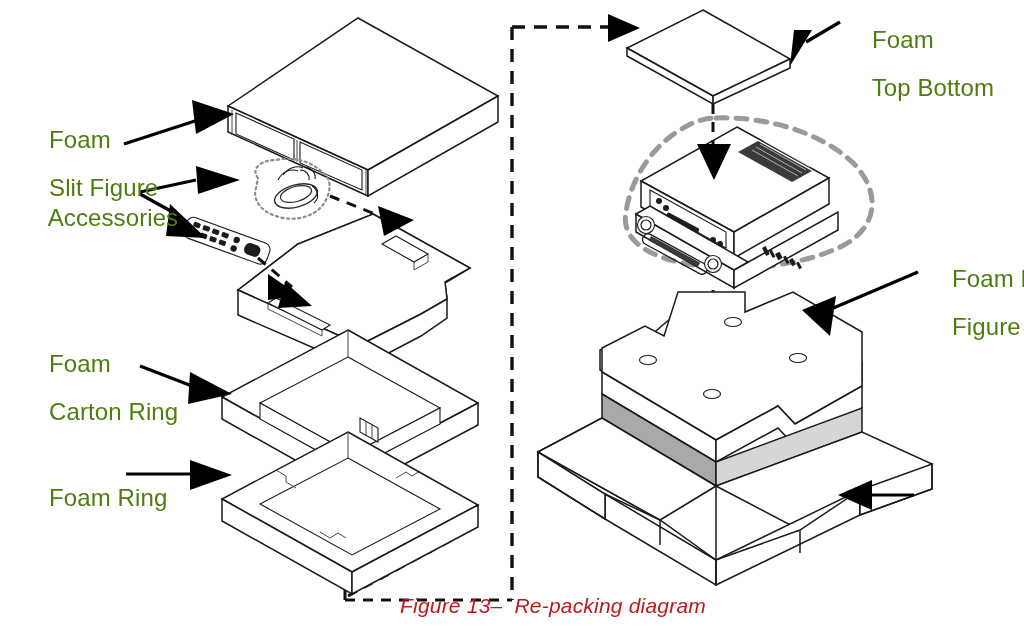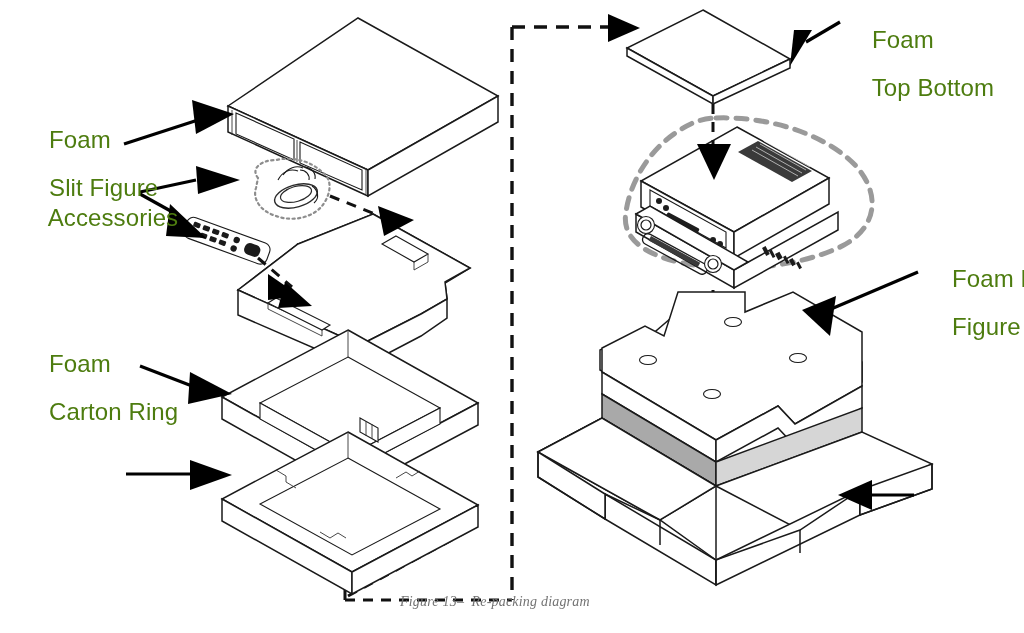--- a/index.html
+++ b/index.html
@@ -16,24 +16,24 @@
     position:absolute;
     font-family:Liberation Sans, sans-serif;
     font-size:24px;
     line-height:24px;
     color:#4d7c0f;
     white-space:pre;
     letter-spacing:0.1px;
   }
   .caption{
     position:absolute;
-    font-family:Liberation Serif, serif;
+    font-family:Liberation Sans, sans-serif;
     font-style:italic;
-    font-size:14px;
-    color:#737373;
+    font-size:21px;
+    color:#b91c1c;
     white-space:pre;
     letter-spacing:0.2px;
   }
   .ln{fill:none;stroke:#1a1a1a;stroke-width:1.5;}
   .ln-thin{fill:none;stroke:#1a1a1a;stroke-width:1.1;}
   .ln-hair{fill:none;stroke:#333;stroke-width:0.9;}
   .fillw{fill:#ffffff;stroke:#1a1a1a;stroke-width:1.5;}
   .fillw-thin{fill:#ffffff;stroke:#1a1a1a;stroke-width:1.1;}
   .gray-dark{fill:#a9a9a9;stroke:#1a1a1a;stroke-width:1.5;}
   .gray-light{fill:#d6d6d6;stroke:#1a1a1a;stroke-width:1.5;}
@@ -307,20 +307,23 @@
 
   <div class="lbl" style="left:22px; top:182px;">
     <span>Accessories</span>
   </div>
 
   <div class="lbl" style="left:22px; top:328px;">
     <span>Foam</span><br>
     <span>Carton Ring</span>
   </div>
 
+  <div class="lbl" style="left:22px; top:462px;">
+    <span>Foam Ring</span>
+  </div>
 
   <div class="lbl" style="left:845px; top:4px;">
     <span>Foam</span><br>
     <span>Top Bottom</span>
   </div>
 
   <div class="lbl" style="left:925px; top:243px;">
     <span>Foam Pad</span><br>
     <span>Figure</span>
   </div>

